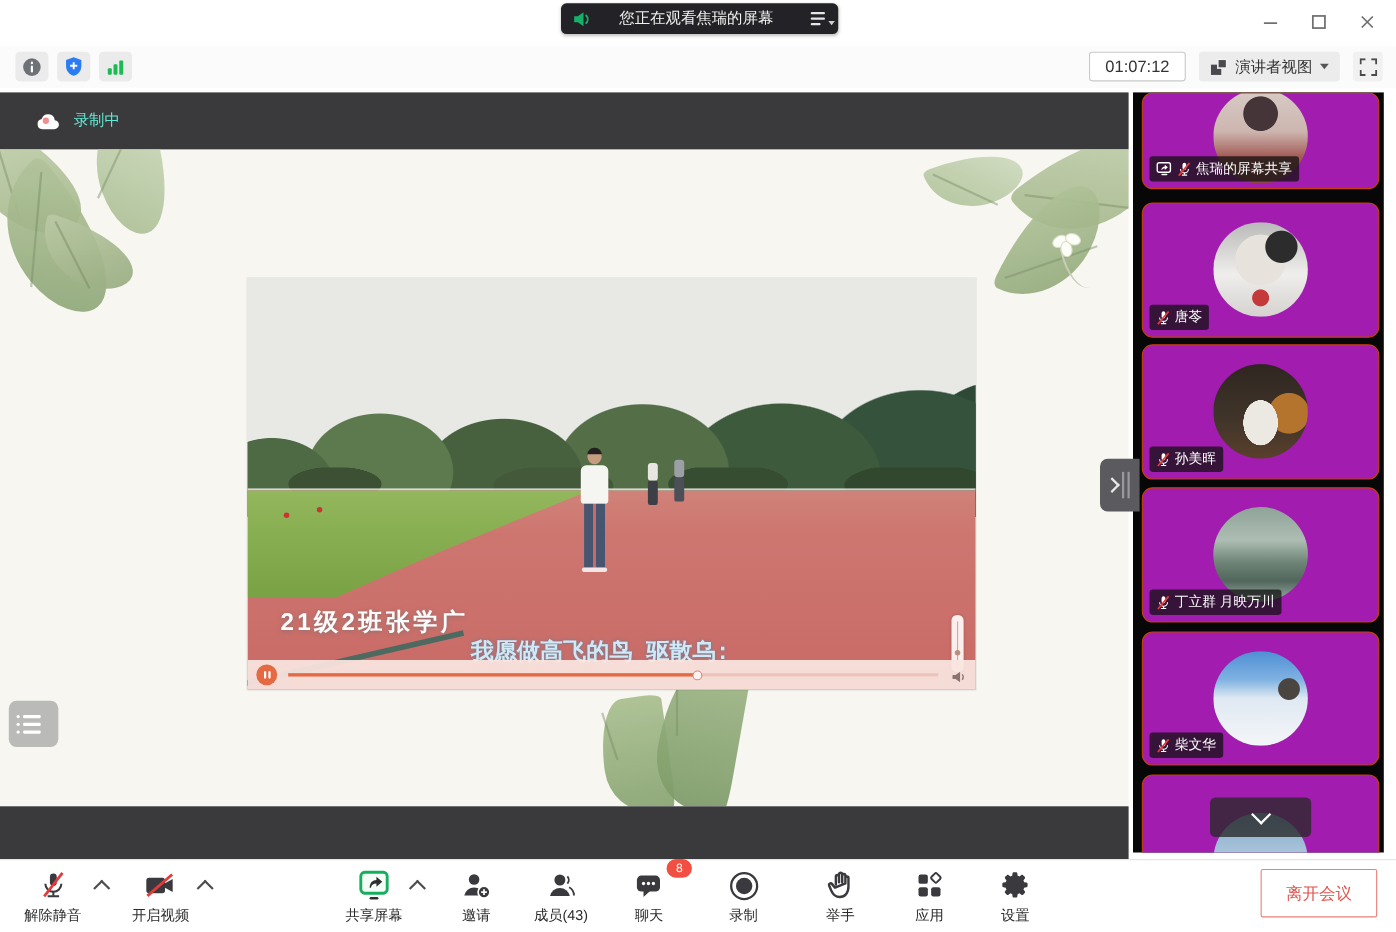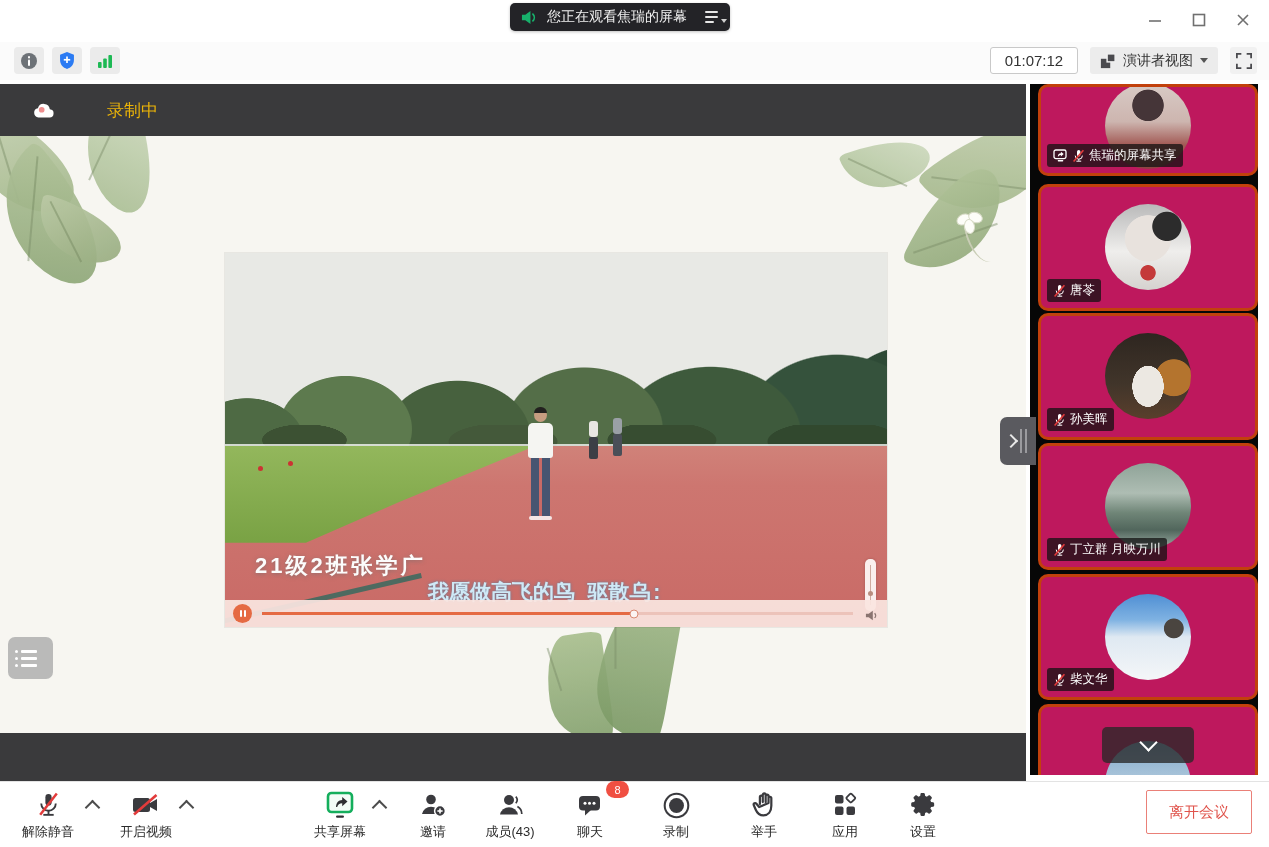--- a/index.html
+++ b/index.html
@@ -2,21 +2,21 @@
 <html><head>
 <meta charset="utf-8">
 <style>
   html,body{margin:0;padding:0;width:1269px;height:847px;overflow:hidden;
     font-family:"Liberation Sans","DejaVu Sans",sans-serif;background:#fff;}
   .app{position:relative;width:1269px;height:847px;background:#fff;}
 
   
   .titlebar{position:absolute;left:0;top:0;width:100%;height:42px;background:#fff;}
   .banner{position:absolute;left:510px;top:3px;height:28px;padding:0 10px;border-radius:5px;
-    background:#232327;display:flex;align-items:center;gap:8px;box-shadow:0 1px 3px rgba(0,0,0,.25);}
+    background:#232327;display:flex;align-items:center;gap:24px;box-shadow:0 1px 3px rgba(0,0,0,.25);}
   .banner-text{color:#f0f0f0;font-size:14px;white-space:nowrap;}
   .banner-menu{display:flex;flex-direction:column;gap:3px;margin-left:8px;padding:4px 2px;cursor:pointer;position:relative;}
   .banner-menu i{display:block;height:2px;background:#e6e6e6;border-radius:1px;}
   .bm1{width:13px;} .bm2{width:9px;}
   .banner-caret{position:absolute;right:-7px;bottom:4px;width:0;height:0;border-left:3.5px solid transparent;border-right:3.5px solid transparent;border-top:4px solid #cfcfcf;}
   .win-controls{position:absolute;right:12px;top:6px;display:flex;gap:16px;}
   .win-btn{width:28px;height:28px;display:flex;align-items:center;justify-content:center;cursor:pointer;}
 
   
   .toolbar2{position:absolute;left:0;top:42px;width:100%;height:38px;background:#fbfbfb;border-bottom:1px solid #ededed;}
@@ -30,21 +30,21 @@
   .caret-down{width:0;height:0;border-left:4.5px solid transparent;border-right:4.5px solid transparent;border-top:5px solid #555;}
   .fs-btn{width:27px;height:27px;background:#f1f1f1;border-radius:3px;display:flex;align-items:center;justify-content:center;cursor:pointer;}
 
   
   .main{position:absolute;left:0;top:80px;width:100%;height:701px;background:#fff;}
   .stage{position:absolute;left:0;top:0;width:1026px;height:701px;}
   .strip{position:absolute;left:0;width:1026px;background:#3a3a3c;}
   .strip-top{top:4px;height:52px;display:flex;align-items:center;}
   .strip-bottom{top:653px;height:48px;}
   .rec-wrap{display:flex;align-items:center;gap:11px;margin-left:32px;}
-  .rec-label{color:#eab308;font-size:17px;margin-left:40px;}
+  .rec-label{color:#5eead4;font-size:14px;}
   .share-content{position:absolute;left:0;top:56px;width:1026px;height:597px;background:#f7f6f1;overflow:hidden;}
 
   
   .leaf{position:absolute;border-radius:8% 92% 40% 60% / 8% 60% 40% 92%;opacity:.92;}
   .leaf:after{content:"";position:absolute;left:10%;top:10%;width:75%;height:2px;background:rgba(110,130,90,.45);transform:rotate(45deg);transform-origin:0 0;}
   .lv1{left:-38px;top:-8px;width:120px;height:74px;background:linear-gradient(135deg,#c6d2b2,#9fb486);transform:rotate(28deg);}
   .lv2{left:-20px;top:44px;width:140px;height:80px;background:linear-gradient(135deg,#b3c49c,#8ca575);transform:rotate(50deg);}
   .lv3{left:60px;top:-16px;width:120px;height:66px;background:linear-gradient(135deg,#d0dcc0,#a9bd93);transform:rotate(70deg);}
   .lv4{left:34px;top:70px;width:90px;height:52px;background:linear-gradient(135deg,#bccaa6,#96ab7e);transform:rotate(18deg);}
   .lv5{right:-30px;top:-6px;width:130px;height:76px;background:linear-gradient(225deg,#c6d2b2,#9db283);transform:rotate(-38deg);}
@@ -114,21 +114,21 @@
   .list-row b{width:3px;height:3px;border-radius:50%;background:#fff;}
   .list-row i{display:block;width:16px;height:3px;background:#fff;border-radius:1px;}
   .collapse-handle{position:absolute;left:1000px;top:337px;width:30px;height:48px;background:#5a5a5f;
     border-radius:7px 0 0 7px;display:flex;align-items:center;gap:4px;padding-left:6px;cursor:pointer;z-index:5;}
   .ch-chevron{width:8px;height:8px;border-top:2px solid #e8e8e8;border-right:2px solid #e8e8e8;transform:rotate(45deg);}
   .ch-bars{display:flex;gap:3px;}
   .ch-bars i{display:block;width:2px;height:24px;background:#9a9a9e;}
 
   
   .sidebar{position:absolute;left:1030px;top:4px;width:228px;height:691px;background:#070707;overflow:hidden;}
-  .tile{position:absolute;left:8px;width:214px;background:#be185d;border:3px solid #c2410c;border-radius:10px;overflow:hidden;cursor:pointer;}
+  .tile{position:absolute;left:8px;width:214px;background:#a21caf;border:1px solid #c2410c;border-radius:10px;overflow:hidden;cursor:pointer;}
   .avatar{width:86px;height:86px;border-radius:50%;position:absolute;left:50%;transform:translateX(-50%);}
   .av1{background:radial-gradient(circle at 50% 26%, #453538 20%, rgba(0,0,0,0) 21%),
        linear-gradient(180deg,#d8cbc6 0%,#cdb5af 45%,#a25a55 72%,#8d4341 100%);}
   .av2{background:radial-gradient(circle at 72% 26%, #2c2c2c 16%, rgba(0,0,0,0) 17%),
        radial-gradient(circle at 50% 80%, #c43a3a 9%, rgba(0,0,0,0) 10%),
        radial-gradient(circle at 50% 40%, #e8e2dd 34%, rgba(0,0,0,0) 35%),
        linear-gradient(180deg,#b9b9b9,#efeeec 55%,#d5d2cf);}
   .av3{background:radial-gradient(ellipse 26px 34px at 50% 62%, #ece8e2 60%, rgba(0,0,0,0) 61%),
        radial-gradient(circle at 80% 52%, #b4742e 22%, rgba(0,0,0,0) 23%),
        linear-gradient(180deg,#2e2620,#41352a 60%,#5a3f2c);}

